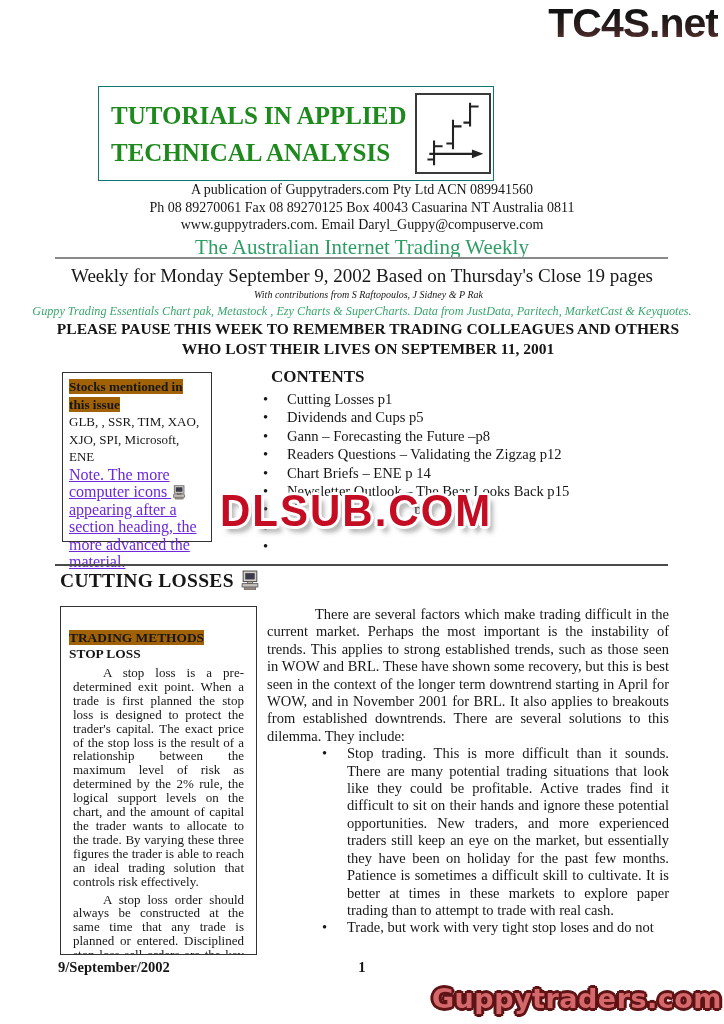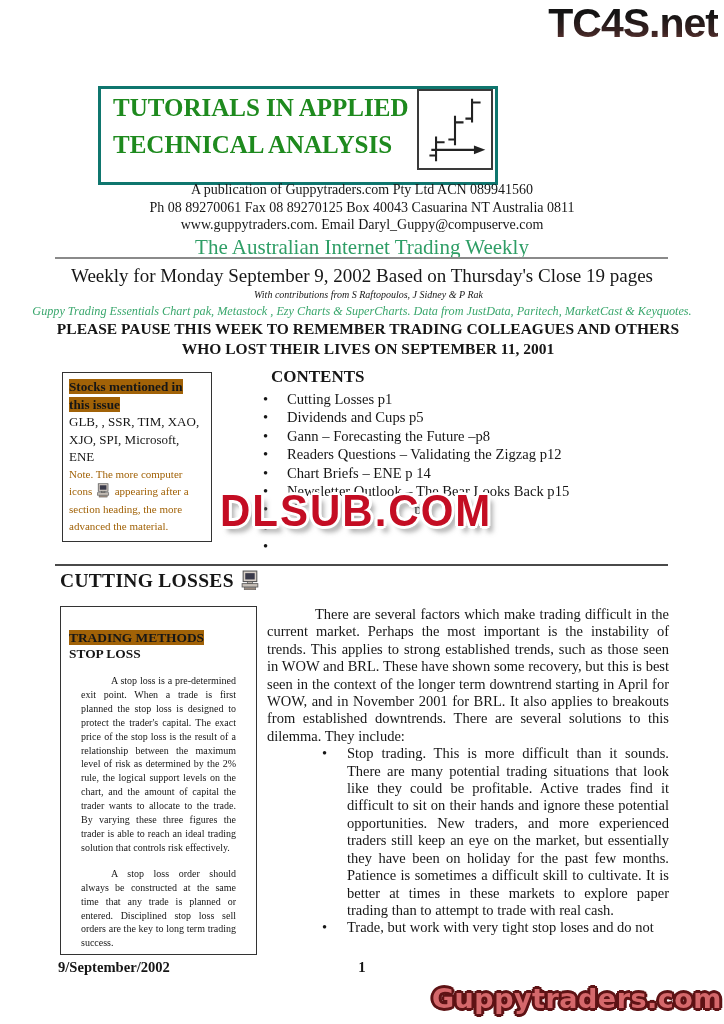--- a/index.html
+++ b/index.html
@@ -7,21 +7,21 @@
         font-family:"Liberation Serif",serif;color:#161616;}
 
   
   .tc4s{position:absolute;top:0;right:6px;z-index:7;
         font-family:"Liberation Sans",sans-serif;font-weight:800;font-size:41px;letter-spacing:-1px;
         background:linear-gradient(180deg,#141414 30%,#3c2423 70%,#8a4a45 100%);
         -webkit-background-clip:text;background-clip:text;color:transparent;}
 
   
   .masthead{position:absolute;left:98px;top:86px;width:394px;height:93px;
-            border:3px solid #0f766e;display:flex;background:#fff;}
+            border:1px solid #0f766e;display:flex;align-items:center;background:#fff;}
   .mast-title{flex:1;padding-left:12px;font-weight:bold;font-size:25px;line-height:37px;color:#1e8a1e;}
   .mast-logo{width:76px;height:81px;border:2px solid #3a3a3a;box-sizing:border-box;margin-right:2px;background:#fff;}
   .mast-logo svg{width:100%;height:100%;display:block;}
 
   .pubinfo{position:absolute;left:0;top:181px;width:724px;text-align:center;font-size:14px;line-height:17.5px;}
   .tagline{font-size:21px;line-height:22px;color:#2f9e66;margin-top:2px;}
 
   .hr{position:absolute;left:55px;width:613px;height:2px;background:#8a8a8a;}
   .hr1{top:257px;}
   .hr2{top:564px;background:#4a4a4a;}
@@ -30,21 +30,21 @@
   .weekly{font-size:19px;line-height:19px;}
   .contrib{font-style:italic;font-size:10px;line-height:19px;padding-left:13px;}
   .tools{font-style:italic;font-size:12.2px;line-height:15px;color:#3aa76d;}
   .memorial{font-weight:bold;font-size:15.5px;line-height:19.5px;margin-left:12px;}
 
   .stocks-box{position:absolute;left:62px;top:372px;width:150px;height:170px;
               border:1px solid #333;box-sizing:border-box;padding:4px 6px;}
   .hl{background:#a16207;}
   .stocks-box .sbtitle{font-weight:bold;font-size:13.2px;line-height:17px;}
   .stocks{font-size:13px;line-height:17.5px;}
-  .note{color:#a16207;font-size:11px;line-height:17.5px;}
+  .note{color:#6d28d9;font-size:16px;line-height:17.5px;text-decoration:underline;}
   .pcicon-sm{width:15px;height:15px;vertical-align:-3px;margin:0 1px;}
 
   .contents{position:absolute;left:233px;top:367px;width:436px;}
   .contents-h{font-weight:bold;font-size:17px;line-height:19px;margin-left:38px;}
   .contents ul{list-style:none;margin:4px 0 0 0;padding:0;}
   .contents li{position:relative;padding-left:54px;font-size:14.6px;line-height:18.4px;height:18.4px;}
   .contents li::before{content:"\2022";position:absolute;left:30px;}
   .contents li:nth-child(7){white-space:pre;}
 
   .dlsub{position:absolute;left:220px;top:489px;z-index:6;
@@ -54,21 +54,21 @@
                      -3px 0 0 #fff,3px 0 0 #fff,0 -3px 0 #fff,0 3px 0 #fff,
                      5px 6px 5px rgba(110,110,110,0.6);}
 
   .section-h{position:absolute;left:60px;top:570px;font-weight:bold;font-size:19.5px;letter-spacing:0.3px;}
   .pcicon{width:21px;height:21px;vertical-align:-4px;margin-left:6px;}
 
   .methods-box{position:absolute;left:60px;top:606px;width:197px;height:349px;
                border:1px solid #333;box-sizing:border-box;padding:21px 8px;overflow:hidden;text-align:justify;}
   .mtitle{font-weight:bold;font-size:13.4px;line-height:16px;}
   .msub{font-weight:bold;font-size:13.4px;line-height:16px;}
-  .methods-box p{margin:12px;font-size:10px;line-height:13.9px;text-indent:30px;}
+  .methods-box p{margin:4px;font-size:13px;line-height:13.9px;text-indent:30px;}
 
   .article{position:absolute;left:267px;top:606px;width:402px;text-align:justify;
            font-size:14.5px;line-height:17.4px;}
   .article p{margin:0;text-indent:48px;}
   .article ul{list-style:none;margin:0;padding:0;}
   .article li{position:relative;padding-left:80px;}
   .article li::before{content:"\2022";position:absolute;left:55px;}
 
   .footer-date{position:absolute;left:58px;top:959px;font-weight:bold;font-size:14.6px;}
   .footer-page{position:absolute;left:0;top:959px;width:724px;text-align:center;font-weight:bold;font-size:14.6px;}

